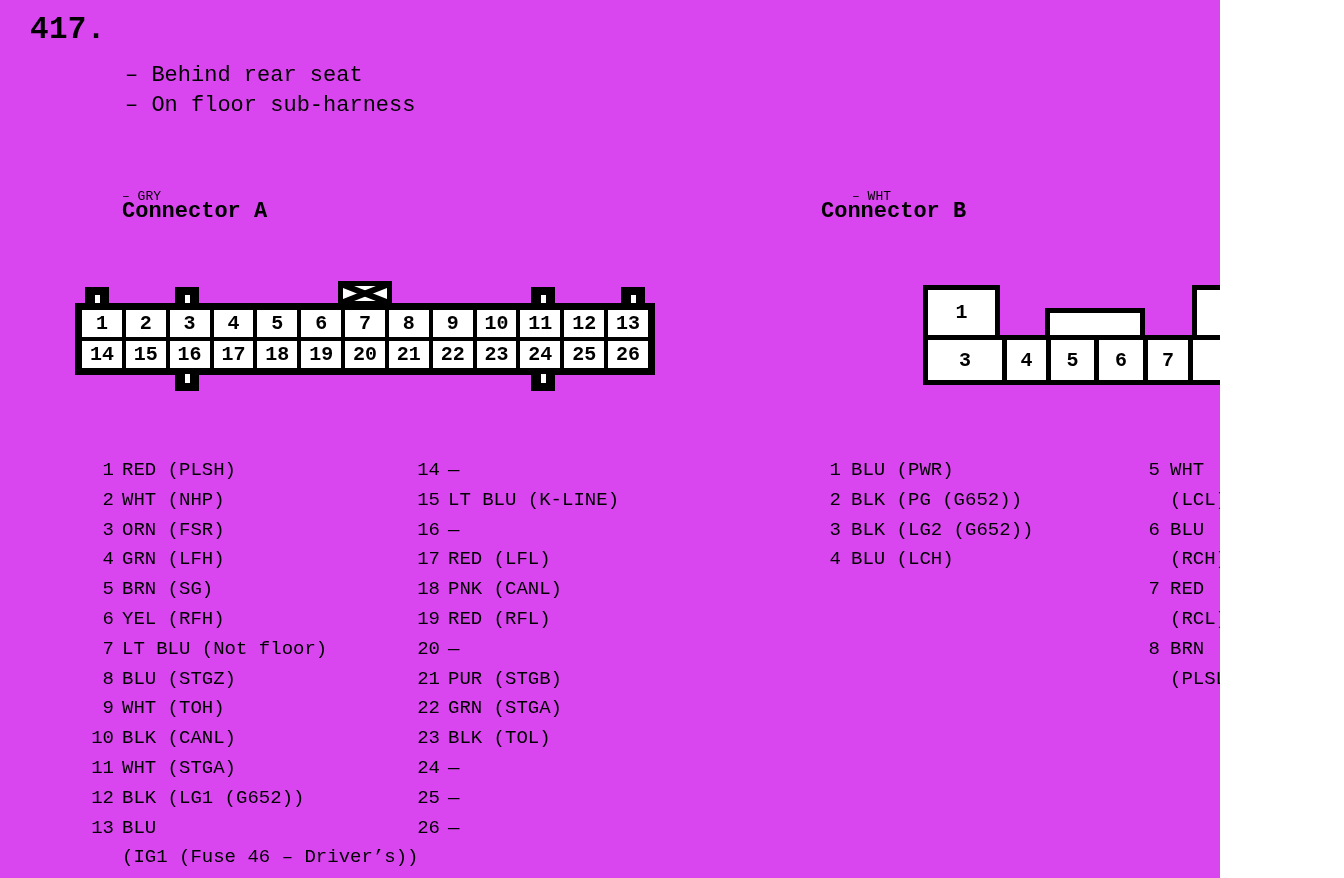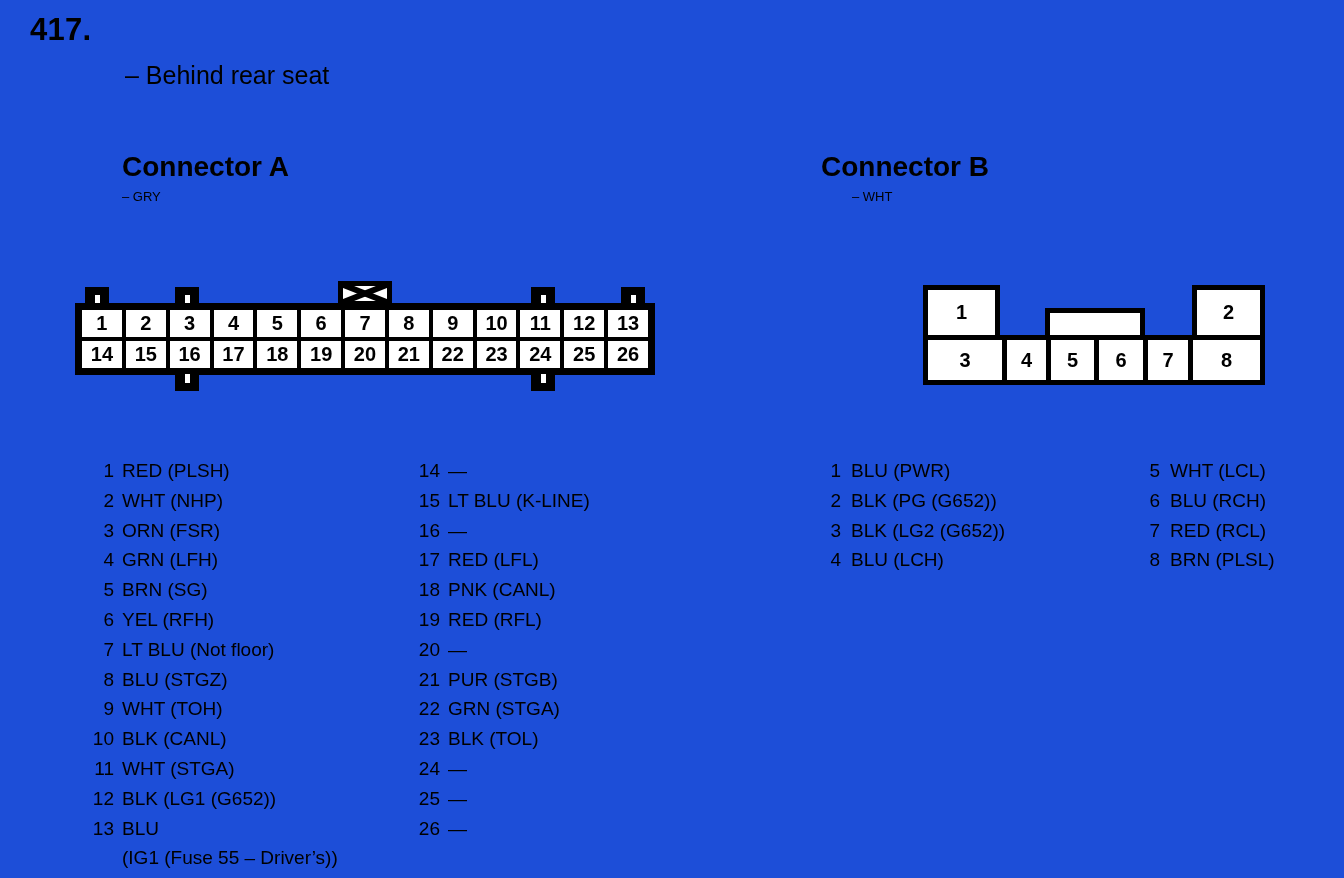--- a/index.html
+++ b/index.html
@@ -1,52 +1,53 @@
 <!DOCTYPE html>
 <html><head>
 <meta charset="utf-8">
 <style>
   html, body { margin: 0; padding: 0; background: #fff; }
   .page {
     position: relative;
-    width: 1344px;
+    width: 1220px;
     height: 878px;
-    background: #1d4ed8;
+    background: #d946ef;
     color: #000000;
-    font-family: Liberation Sans, sans-serif;
+    font-family: Liberation Mono, monospace;
     overflow: hidden;
   }
 
   
   .doc-title {
     position: absolute;
     left: 30px;
     top: 12px;
     display: flex;
     font-weight: bold;
     font-size: 31px;
     letter-spacing: 0.3px;
     white-space: nowrap;
   }
   .doc-title .num { width: 90px; flex: none; }
 
   .notes {
     position: absolute;
     left: 125px;
     top: 61px;
-    font-size: 25px;
+    font-size: 22px;
     line-height: 29.5px;
     white-space: nowrap;
   }
 
   .conn-heading {
     position: absolute;
-    font-size: 28px;
+    font-size: 22px;
     font-weight: bold;
     white-space: nowrap;
+    margin-top: 48px;
   }
   .heading-a { left: 122px; top: 151px; }
   .heading-b { left: 821px; top: 151px; }
 
   .color-note {
     position: absolute;
     font-size: 13px;
     white-space: nowrap;
   }
   .color-a { left: 122px; top: 189px; }
@@ -127,20 +128,21 @@
 
 <div class="page">
 
   <div class="doc-title">
     <span class="num">417.</span>
   </div>
 
   <div class="notes">
 
   <div>– Behind rear seat</div>
+      <div>– On floor sub-harness</div>
     </div>
 
   <div class="conn-heading heading-a">Connector A</div>
   <div class="color-note color-a">– GRY</div>
   <div class="conn-heading heading-b">Connector B</div>
   <div class="color-note color-b">– WHT</div>
 
   <div class="connA">
     <div class="tab tab-top tab-p1"></div>
     <div class="tab tab-top tab-p3"></div>
@@ -251,21 +253,21 @@
       <span class="pin-n">11</span>
       <span class="pin-label">WHT (STGA)</span>
     </div>
       <div class="pin-item">
       <span class="pin-n">12</span>
       <span class="pin-label">BLK (LG1 (G652))</span>
     </div>
       <div class="pin-item">
       <span class="pin-n">13</span>
       <span class="pin-label">BLU
-(IG1 (Fuse 55 – Driver’s))</span>
+(IG1 (Fuse 46 – Driver’s))</span>
     </div>
     </div>
   <div class="pin-list list-a2">
 
   <div class="pin-item">
       <span class="pin-n">14</span>
       <span class="pin-label">—</span>
     </div>
       <div class="pin-item">
       <span class="pin-n">15</span>

